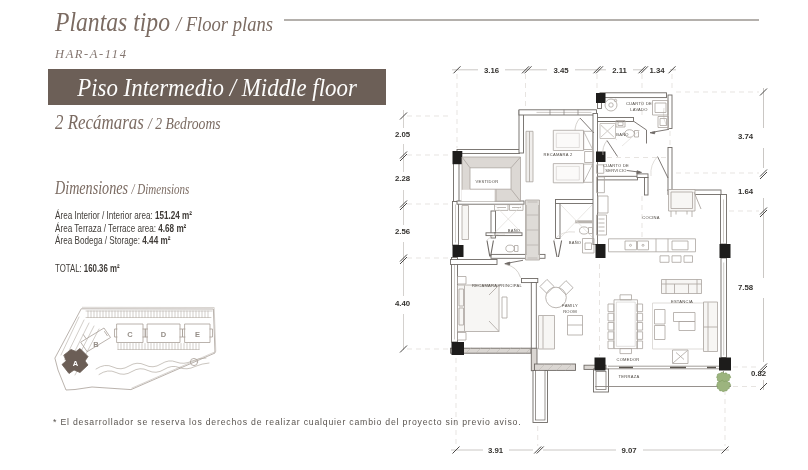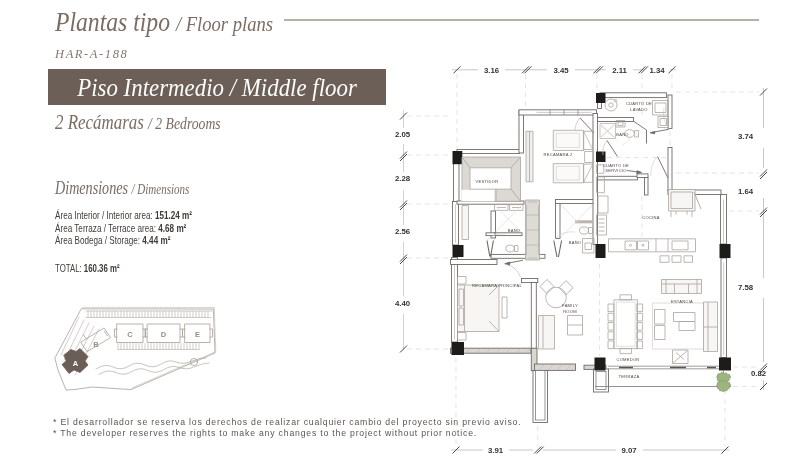--- a/index.html
+++ b/index.html
@@ -8,41 +8,40 @@
   .abs{position:absolute;}
 </style>
 </head>
 <body>
 <div class="abs" style="left:0;top:0;width:779px;height:470px;">
 
   <div class="abs serif" style="left:55px;top:6px;color:#7b6b62;font-size:28px;white-space:nowrap;transform:scaleX(0.845);transform-origin:0 0;">Plantas tipo <span style="font-size:22px;">/ Floor plans</span></div>
 
   <div class="abs" style="left:284px;top:19px;width:475px;height:1.5px;background:#b4b0ac;"></div>
 
-  <div class="abs serif" style="left:55px;top:46.5px;color:#847670;font-size:12.5px;letter-spacing:1.6px;">HAR-A-188</div>
+  <div class="abs serif" style="left:55px;top:46.5px;color:#847670;font-size:12.5px;letter-spacing:1.6px;">HAR-A-114</div>
 
   <div class="abs" style="left:48px;top:69px;width:338px;height:36px;background:#6c5f57;"></div>
 
   <div class="abs serif" style="left:48px;top:69px;width:338px;height:36px;line-height:37px;text-align:center;color:#fdfdfc;font-size:26px;white-space:nowrap;transform:scaleX(0.88);transform-origin:50% 0;">Piso Intermedio / Middle floor</div>
 
   <div class="abs serif" style="left:55px;top:110px;color:#7b6b62;font-size:21px;white-space:nowrap;transform:scaleX(0.806);transform-origin:0 0;">2 Recámaras <span style="font-size:17px;">/ 2 Bedrooms</span></div>
 
   <div class="abs serif" style="left:55px;top:178px;color:#7b6b62;font-size:18px;white-space:nowrap;transform:scaleX(0.785);transform-origin:0 0;">Dimensiones <span style="font-size:14px;">/ Dimensions</span></div>
 
   <div class="abs sans" style="left:55px;top:209px;color:#3f3b37;font-size:10.5px;line-height:12.6px;white-space:nowrap;transform:scaleX(0.775);transform-origin:0 0;">
     Área Interior / Interior area: <b>151.24 m²</b><br>
     Área Terraza / Terrace area: <b>4.68 m²</b><br>
     Área Bodega / Storage: <b>4.44 m²</b>
   </div>
 
   <div class="abs sans" style="left:55px;top:262px;color:#3f3b37;font-size:10.5px;white-space:nowrap;transform:scaleX(0.745);transform-origin:0 0;">TOTAL: <b>160.36 m²</b></div>
 
   <div class="abs sans" style="left:53px;top:417px;color:#5a5550;font-size:8.7px;letter-spacing:0.8px;white-space:nowrap;">* El desarrollador se reserva los derechos de realizar cualquier cambio del proyecto sin previo aviso.</div>
 
-  <div class="abs sans" style="left:53px;top:428px;color:#5a5550;font-size:8.7px;letter-spacing:0.8px;white-space:nowrap;">* The developer reserves the rights to make any changes to the project without prior notice.</div>
 
   <svg class="abs" style="left:0;top:0;" width="808" height="470" viewBox="0 0 808 470">
     <g fill="none" stroke="#a8a098" stroke-width="0.8" stroke-linejoin="round" stroke-linecap="round">
 
       <g>
         <path d="M81.6,308.8 L213.4,309 L215,353 L131,389.6 L92,387 L75,389.5 L66,390 L58,370 L55,358.5 Z"></path>
         <path d="M81.6,308.8 L213.4,309 L215,353 L131,389.6" transform="translate(0.8,-1.5)" stroke="#c0b9b2" stroke-width="0.6"></path>
       </g>
 
       <g stroke="#b3aca4" stroke-width="0.6">

